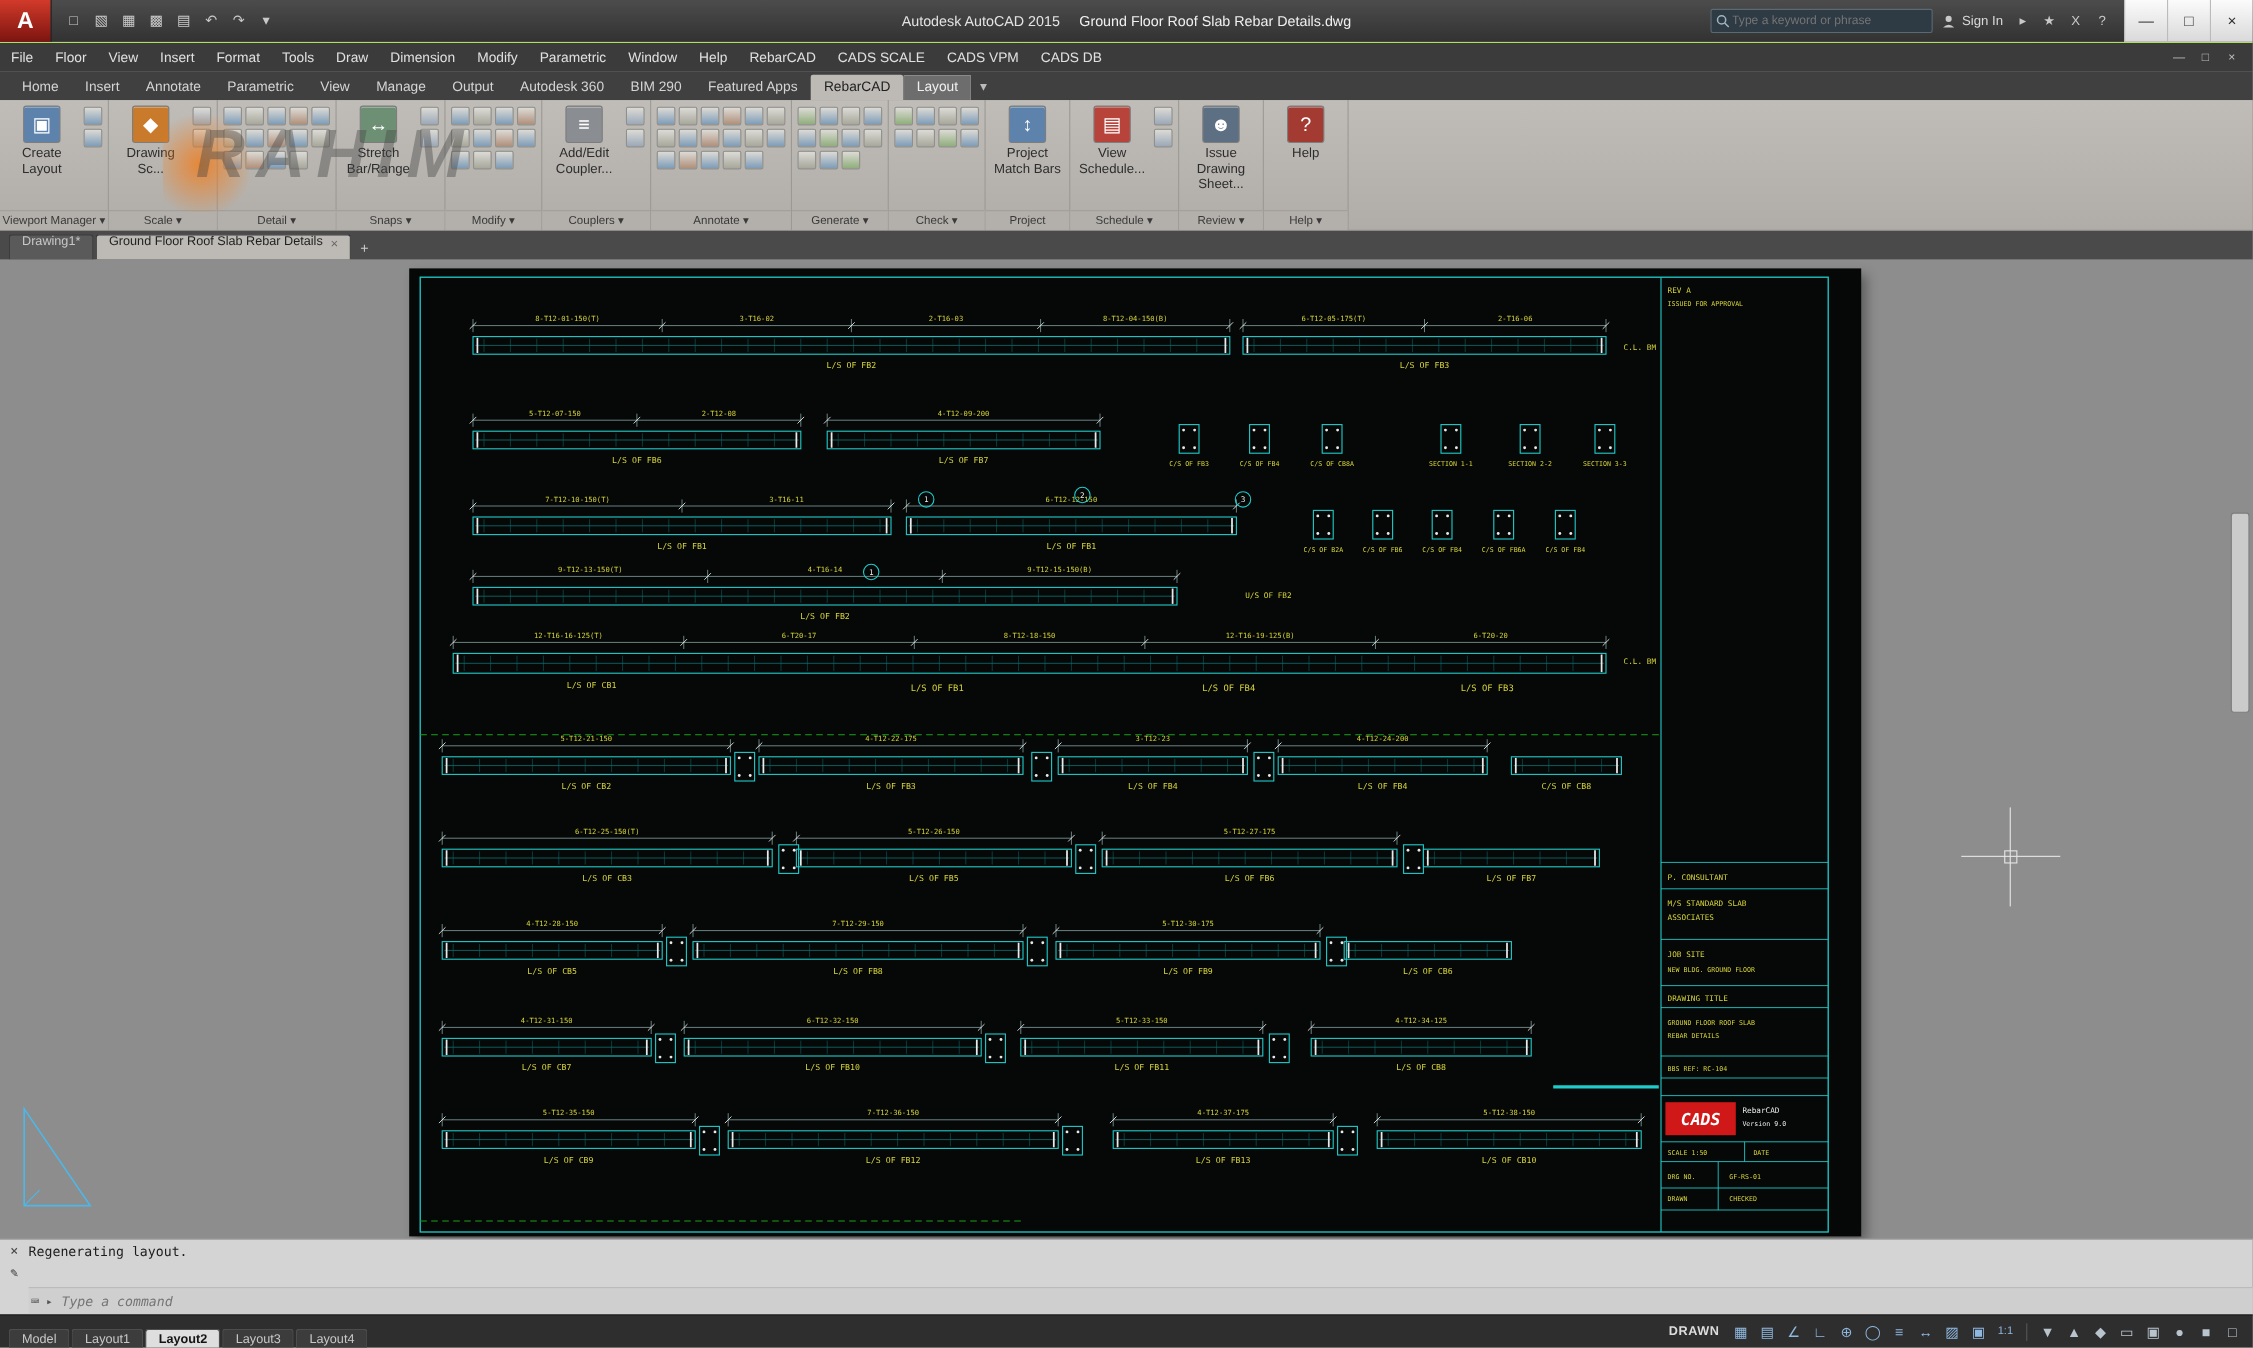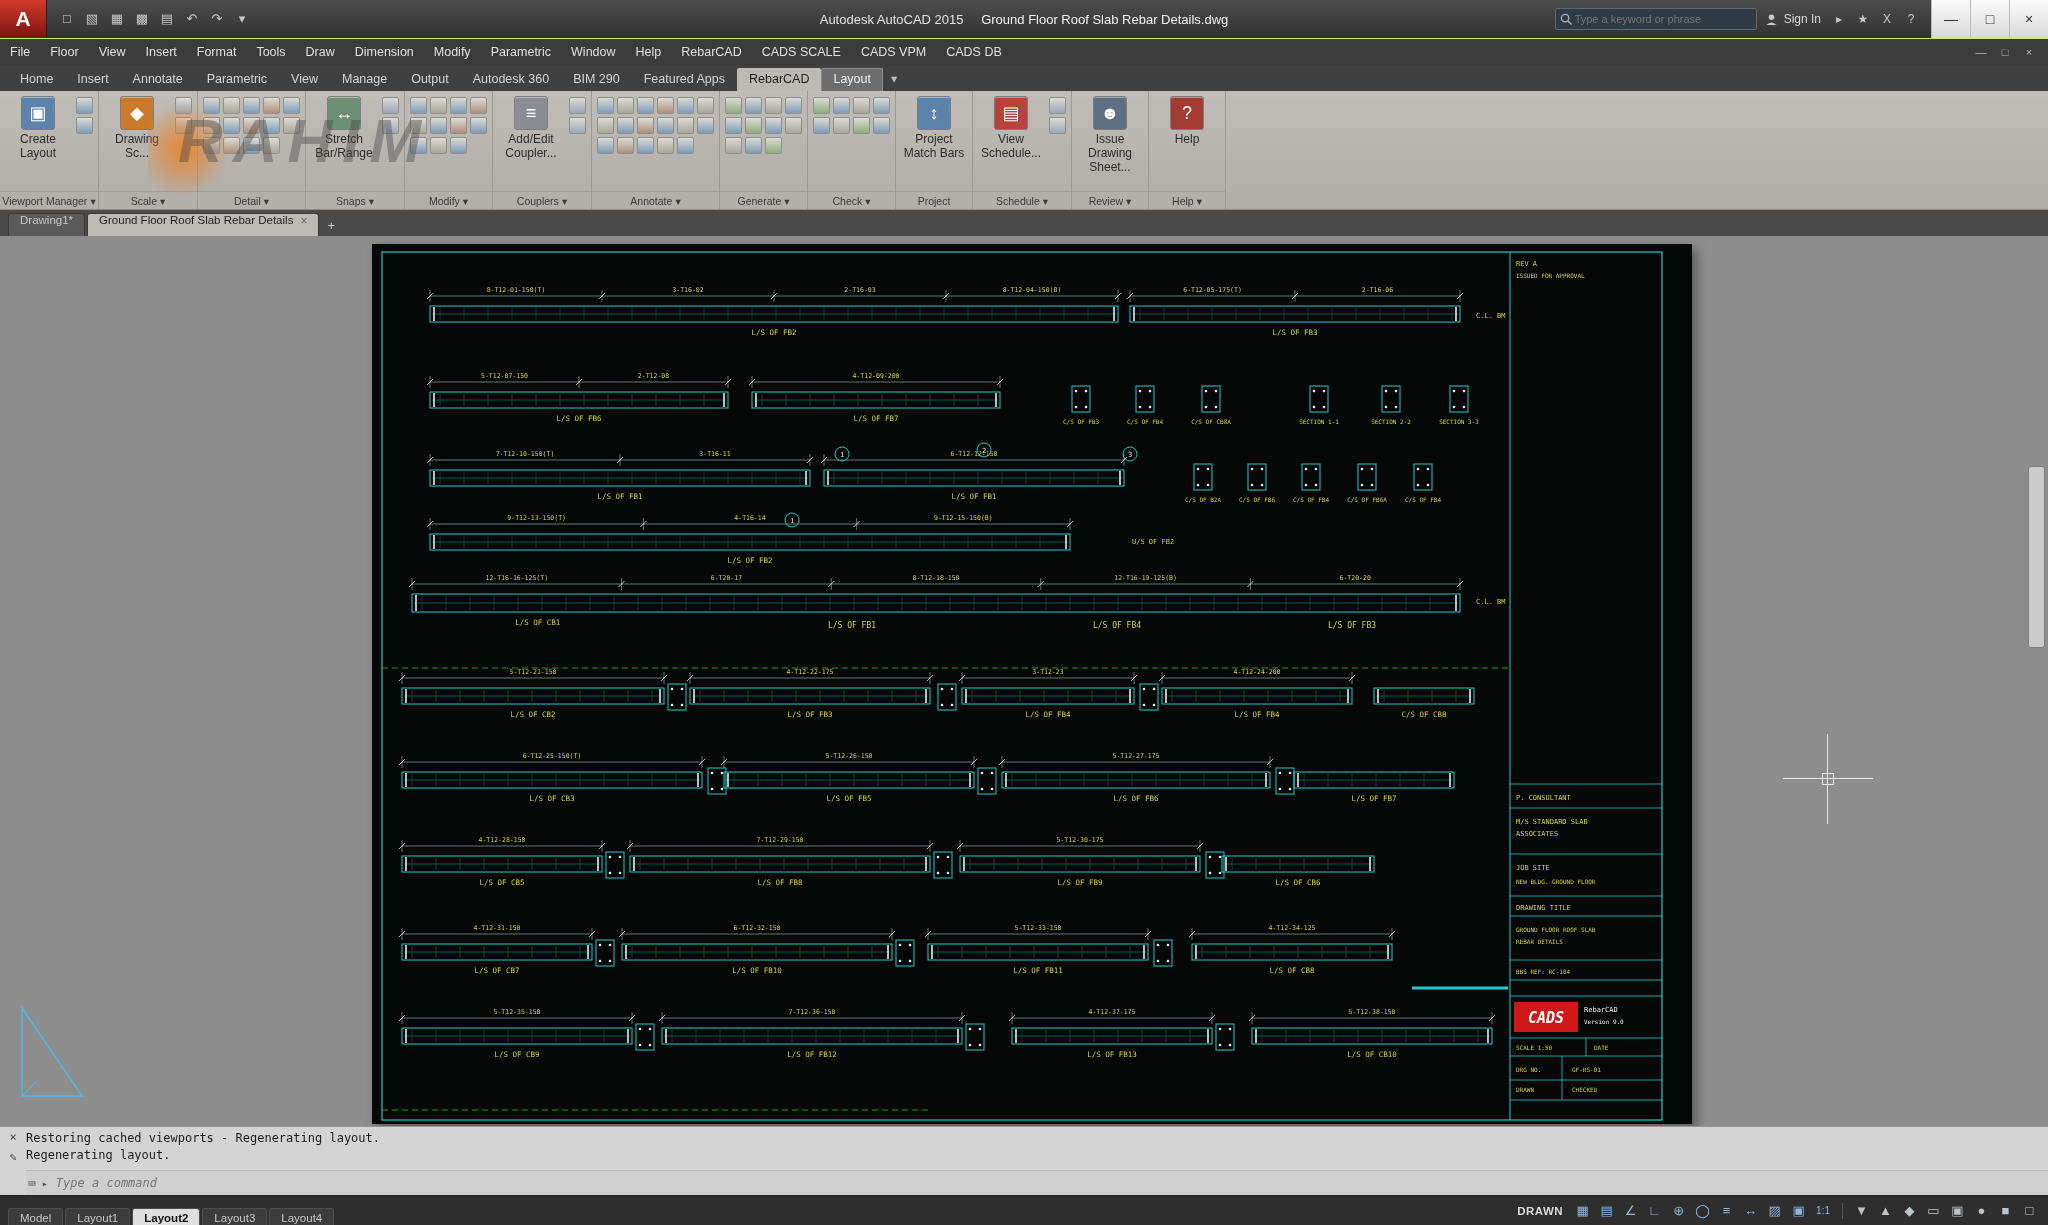--- a/index.html
+++ b/index.html
@@ -1395,21 +1395,20 @@
     <div class="vscroll"></div>
   </div>
 
   <div class="cmdline">
     <div class="cmd-gutter">
       <span>×</span>
       <span>✎</span>
     </div>
     <div class="cmd-main">
       <div>
-          <div class="cline">Restoring cached viewports - Regenerating layout.</div>
           <div class="cline">Regenerating layout.</div>
         </div>
       <div class="cmd-inputrow">
         <span class="cmd-kbd">⌨</span>
         <span class="cmd-caret">▸</span>
         <input class="cmd-input" type="text" placeholder="Type a command" style="">
       </div>
     </div>
   </div>
 

